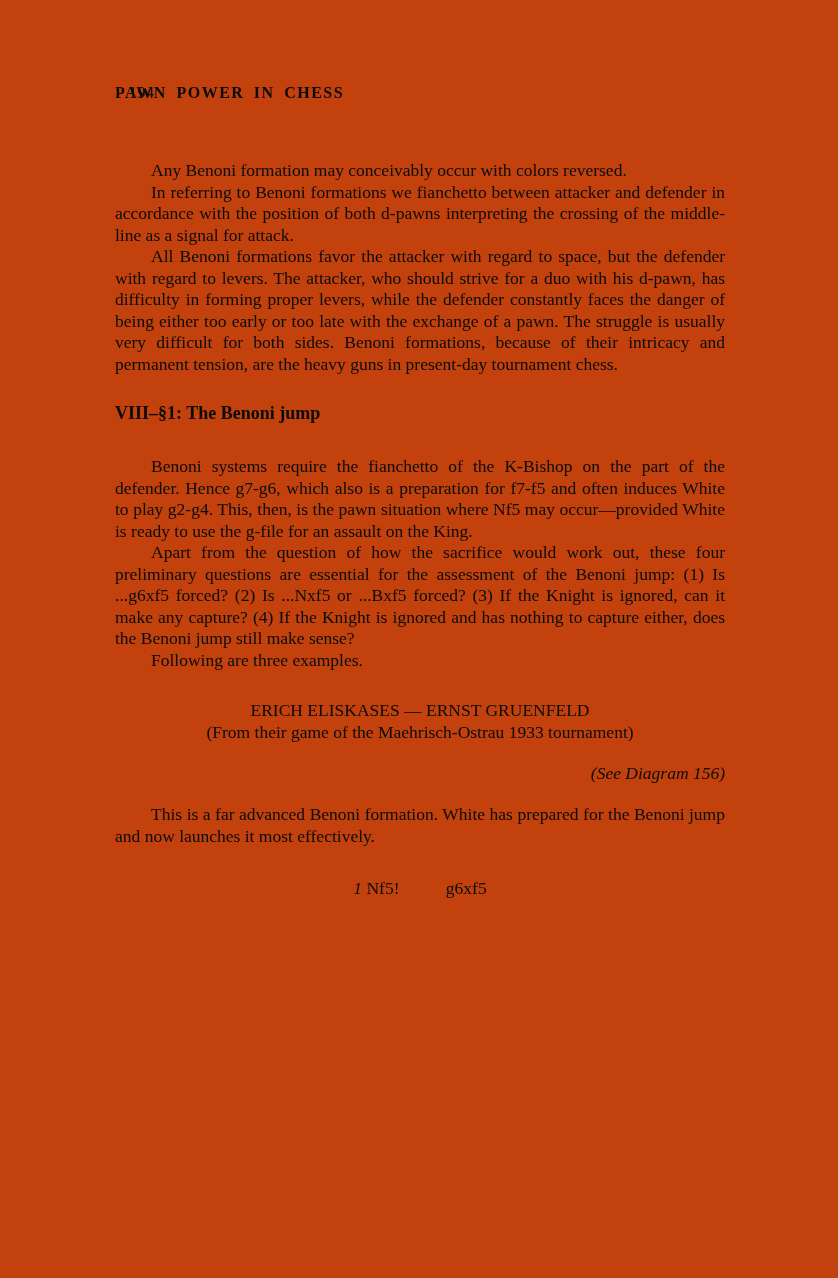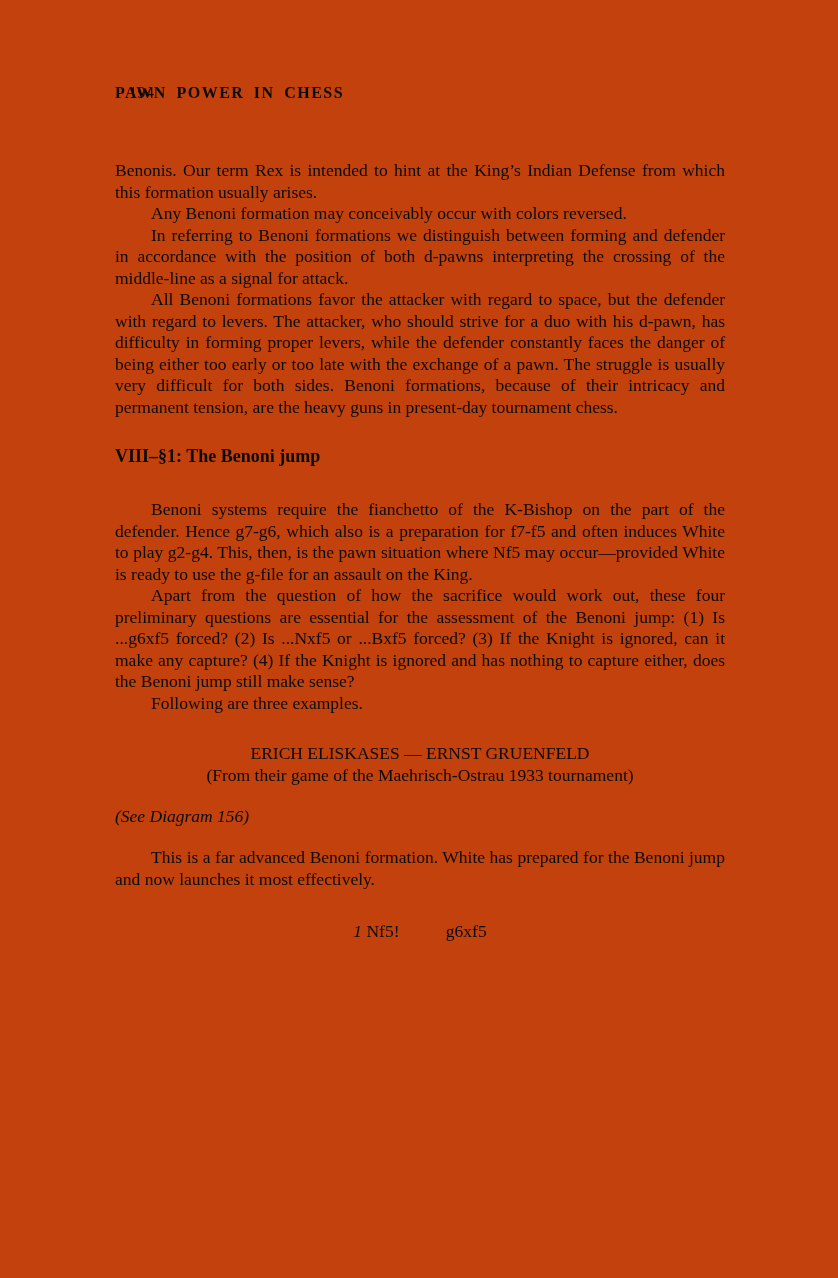--- a/index.html
+++ b/index.html
@@ -54,21 +54,21 @@
   }
   .italic { font-style: italic; }
   .names-block {
     margin-top: 28px;
     text-align: center;
     font-size: 17.5px;
     line-height: 22px;
   }
   .diagram-note {
     margin-top: 19px;
-    text-align: left;
+    text-align: right;
     font-size: 17.5px;
     font-style: italic;
     line-height: 22px;
   }
   .after-note {
     margin-top: 20px !important;
   }
   .move-line {
     margin-top: 30px;
     text-align: center;
@@ -85,25 +85,24 @@
 
 <div class="page">
 
   <div class="running-header">
     <span class="page-number">194</span>
     <div class="running-title">PAWN POWER IN CHESS</div>
   </div>
 
   <div class="body-text">
 
-    <p>Benonis. Our term Rex is intended to hint at the King’s Indian Defense from which this formation usually arises.</p>
 
     <p class="indent">Any Benoni formation may conceivably occur with colors reversed.</p>
 
-    <p class="indent">In referring to Benoni formations we distinguish between forming and defender in accordance with the position of both d-pawns interpreting the crossing of the middle-line as a signal for attack.</p>
+    <p class="indent">In referring to Benoni formations we fianchetto between attacker and defender in accordance with the position of both d-pawns interpreting the crossing of the middle-line as a signal for attack.</p>
 
     <p class="indent">All Benoni formations favor the attacker with regard to space, but the defender with regard to levers. The attacker, who should strive for a duo with his d-pawn, has difficulty in forming proper levers, while the defender constantly faces the danger of being either too early or too late with the exchange of a pawn. The struggle is usually very difficult for both sides. Benoni formations, because of their intricacy and permanent tension, are the heavy guns in present-day tournament chess.</p>
 
     <h2 class="section-heading">VIII–§1: The Benoni jump</h2>
 
 
     <p class="indent">Benoni systems require the fianchetto of the K-Bishop on the part of the defender. Hence g7-g6, which also is a preparation for f7-f5 and often induces White to play g2-g4. This, then, is the pawn situation where Nf5 may occur—provided White is ready to use the g-file for an assault on the King.</p>
 
     <p class="indent">Apart from the question of how the sacrifice would work out, these four preliminary questions are essential for the assessment of the Benoni jump: (1) Is ...g6xf5 forced? (2) Is ...Nxf5 or ...Bxf5 forced? (3) If the Knight is ignored, can it make any capture? (4) If the Knight is ignored and has nothing to capture either, does the Benoni jump still make sense?</p>
 

